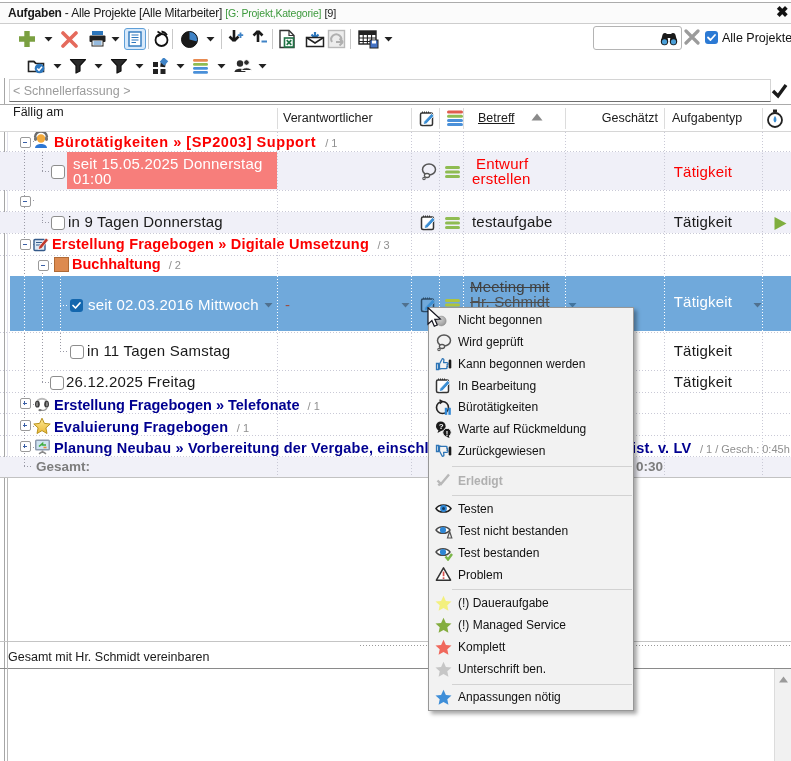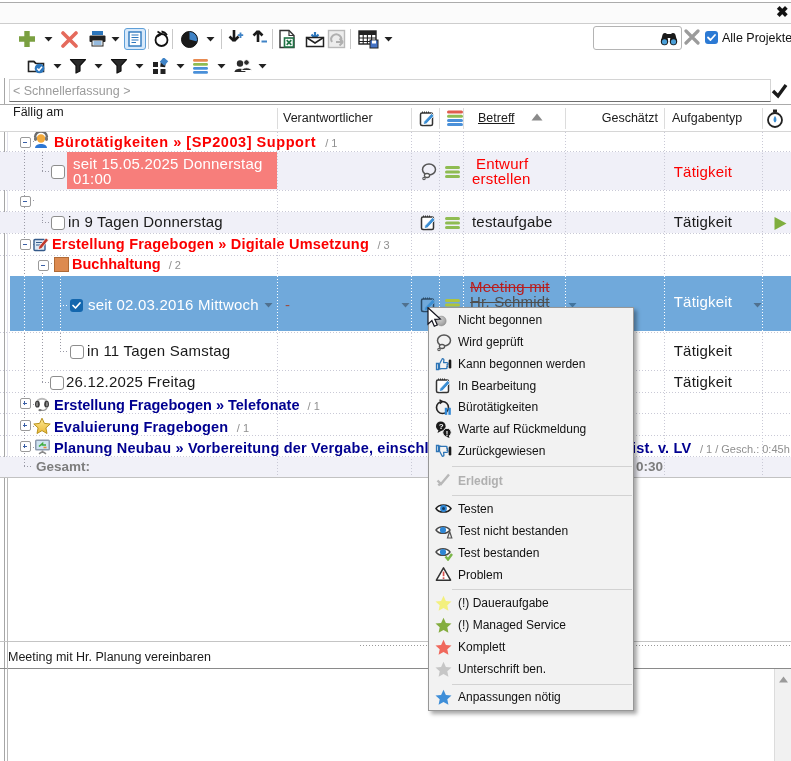--- a/index.html
+++ b/index.html
@@ -18,20 +18,21 @@
 .sm{font-weight:normal;font-size:11px;letter-spacing:0;color:#8f8f8f;}
 .task{position:absolute;font-size:15px;letter-spacing:0.2px;color:#1a1a1a;white-space:nowrap;}
 .mi{position:absolute;left:458px;font-size:12px;color:#111;white-space:nowrap;}
 .sep{position:absolute;left:452px;width:180px;height:1px;background:#d2d2d2;}
 .star{position:absolute;width:17px;height:17px;}
 </style></head><body>
 <div id="app">
 
 <div class="abs" style="left:0;top:2px;width:791px;height:1px;background:#ababab;"></div>
 <div class="abs" style="left:0;top:3px;width:791px;height:20px;background:#fbfbfb;border-bottom:1px solid #cdcdcd;"></div>
+<div class="abs" style="left:8px;top:6px;font-size:12px;letter-spacing:-0.2px;color:#1a1a1a;white-space:nowrap;"><b>Aufgaben</b> - Alle Projekte [Alle Mitarbeiter] <span style="font-size:10.5px;color:#3d9a3d;">[G: Projekt,Kategorie]</span> <span style="font-size:11px;">[9]</span></div>
 <div class="abs" style="left:776px;top:3px;font-size:15px;font-weight:bold;color:#111;">✖</div>
 
 <div class="abs" style="left:18px;top:30px;">
       <svg width="18" height="18" viewBox="0 0 18 18">
         <path d="M9 1 V17 M1 9 H17" stroke="#7ba041" stroke-width="5.4"></path>
       </svg>
     </div>
 <div class="abs" style="left:44px;top:36px;">
       <svg width="9" height="6" viewBox="0 0 9 6">
         <path d="M0.5 1 L4.5 5.5 L8.5 1 Z" fill="#222"></path>
@@ -460,33 +461,33 @@
 <svg class="abs" style="left:420px;top:296px;" width="17" height="17" viewBox="0 0 17 17">
       <rect x="1.5" y="3" width="12" height="12.5" rx="1.5" fill="#70a9db" stroke="#2b4a66" stroke-width="1.5"></rect>
       <path d="M3.5 3 V1.5 M5.5 3 V1.5 M7.5 3 V1.5 M9.5 3 V1.5" stroke="#2b4a66"></path>
       <path d="M5 11.5 L12.5 3.5 L15 5.8 L7.5 13.8 L4.3 14.6 Z" fill="#3c8fd4" stroke="#70a9db" stroke-width="0.8"></path>
     </svg>
 <svg class="abs" style="left:445px;top:299px;" width="15" height="12" viewBox="0 0 15 12">
       <rect x="0" y="0" width="15" height="3" rx="1.5" fill="#aec43e"></rect>
       <rect x="0" y="4.5" width="15" height="3" rx="1.5" fill="#aec43e"></rect>
       <rect x="0" y="9" width="15" height="3" rx="1.5" fill="#aec43e"></rect>
     </svg>
-<div class="abs" style="left:470px;top:278px;font-size:15px;letter-spacing:0.2px;color:#b91c1c;text-decoration:line-through;">Meeting mit</div>
+<div class="abs" style="left:470px;top:278px;font-size:15px;letter-spacing:0.2px;color:#404040;text-decoration:line-through;">Meeting mit</div>
 <div class="abs" style="left:470px;top:293px;font-size:15px;letter-spacing:0.2px;color:#4f4f4f;text-decoration:line-through;">Hr. Schmidt</div>
 <svg class="abs" style="left:568px;top:302px;" width="9" height="6" viewBox="0 0 9 6">
       <path d="M0.5 1 L4.5 5.5 L8.5 1 Z" fill="#41749e"></path>
     </svg>
 <div class="abs" style="left:664px;top:293px;width:78px;text-align:center;font-size:15px;letter-spacing:0.2px;color:#fff;">Tätigkeit</div>
 <svg class="abs" style="left:753px;top:302px;" width="9" height="6" viewBox="0 0 9 6">
       <path d="M0.5 1 L4.5 5.5 L8.5 1 Z" fill="#50718f"></path>
     </svg>
 
 <div class="abs" style="left:0;top:641px;width:791px;height:1px;background:#c4c4c4;"></div>
 <div class="abs" style="left:360px;top:645px;width:431px;height:1px;background:repeating-linear-gradient(to right,#9a9a9a 0 1px,transparent 1px 3px);"></div>
-<div class="abs" style="left:8px;top:650px;font-size:12.5px;color:#1a1a1a;">Meeting mit Hr. Planung vereinbaren</div>
+<div class="abs" style="left:8px;top:650px;font-size:12.5px;color:#1a1a1a;">Gesamt mit Hr. Schmidt vereinbaren</div>
 <div class="abs" style="left:0;top:668px;width:791px;height:1px;background:#8a8a8a;"></div>
 <div class="abs" style="left:7px;top:478px;width:1px;height:283px;background:#b9b9b9;"></div>
 <div class="abs" style="left:774px;top:669px;width:17px;height:92px;background:#f1f1f1;border-left:1px solid #dcdcdc;"></div>
 <svg class="abs" style="left:778px;top:675px;" width="11" height="9" viewBox="0 0 11 9">
       <path d="M5.5 1.5 L10 7.5 H1 Z" fill="#9a9a9a"></path>
     </svg>
 
 <div class="abs" style="left:428px;top:307px;width:204px;height:402px;background:#f2f2f2;border:1px solid #979797;box-shadow:3px 3px 4px rgba(0,0,0,0.35);"></div>
 <svg class="abs" style="left:435px;top:312px;" width="18" height="18" viewBox="0 0 18 18">
       <defs>

